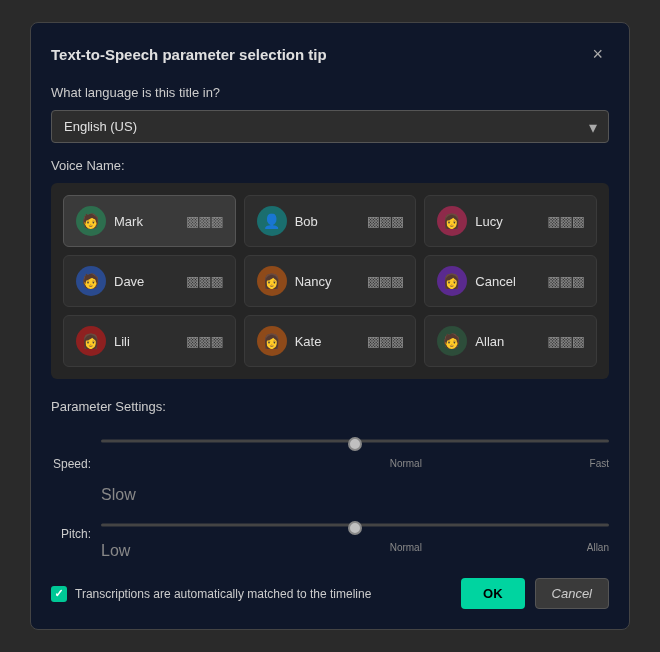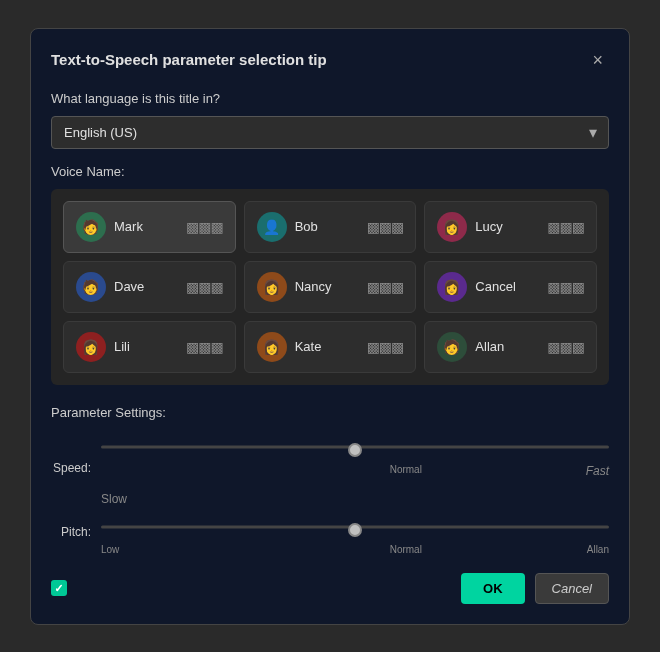--- a/index.html
+++ b/index.html
@@ -340,50 +340,51 @@
 
     <div class="param-row">
       <span class="param-label">Speed:</span>
       <div class="slider-container">
         <div class="range-wrapper">
           <div class="range-track"></div>
           <input type="range" min="0" max="100" value="50" style="">
         </div>
         <div class="slider-labels-wrapper">
           <div style="display:flex; justify-content:space-between; position:relative;">
-            <span style="font-size:12px;color:#888;margin-top:28px;">Slow</span>
+            <span style="font-size:16px;color:#888;margin-top:28px;">Slow</span>
             <span style="font-size:10px;color:#888;position:absolute;left:60%;transform:translateX(-50%);">Normal</span>
-            <span style="font-size:12px;color:#888;font-style:italic;">Fast</span>
+            <span style="font-size:10px;color:#888;">Fast</span>
           </div>
         </div>
       </div>
     </div>
 
     <div class="param-row">
       <span class="param-label">Pitch:</span>
       <div class="slider-container">
         <div class="range-wrapper">
           <div class="range-track"></div>
           <input type="range" min="0" max="100" value="50" style="">
         </div>
         <div class="slider-labels-wrapper">
           <div style="display:flex; justify-content:space-between; position:relative;">
-            <span style="font-size:10px;color:#888;">Low</span>
+            <span style="font-size:16px;color:#888;">Low</span>
             <span style="font-size:10px;color:#888;position:absolute;left:60%;transform:translateX(-50%);">Normal</span>
             <span style="font-size:10px;color:#888;">Allan</span>
           </div>
         </div>
       </div>
     </div>
   </div>
 
   <div class="footer">
     <div class="checkbox-row">
       <div class="checkbox-custom">
         <span class="checkmark">✓</span>
       </div>
+      <span class="checkbox-label">Transcriptions are automatically matched to the timeline</span>
     </div>
     <div class="btn-row">
       <button class="btn-ok">OK</button>
       <button class="btn-cancel">Cancel</button>
     </div>
   </div>
 </div>
 
 </body></html>

